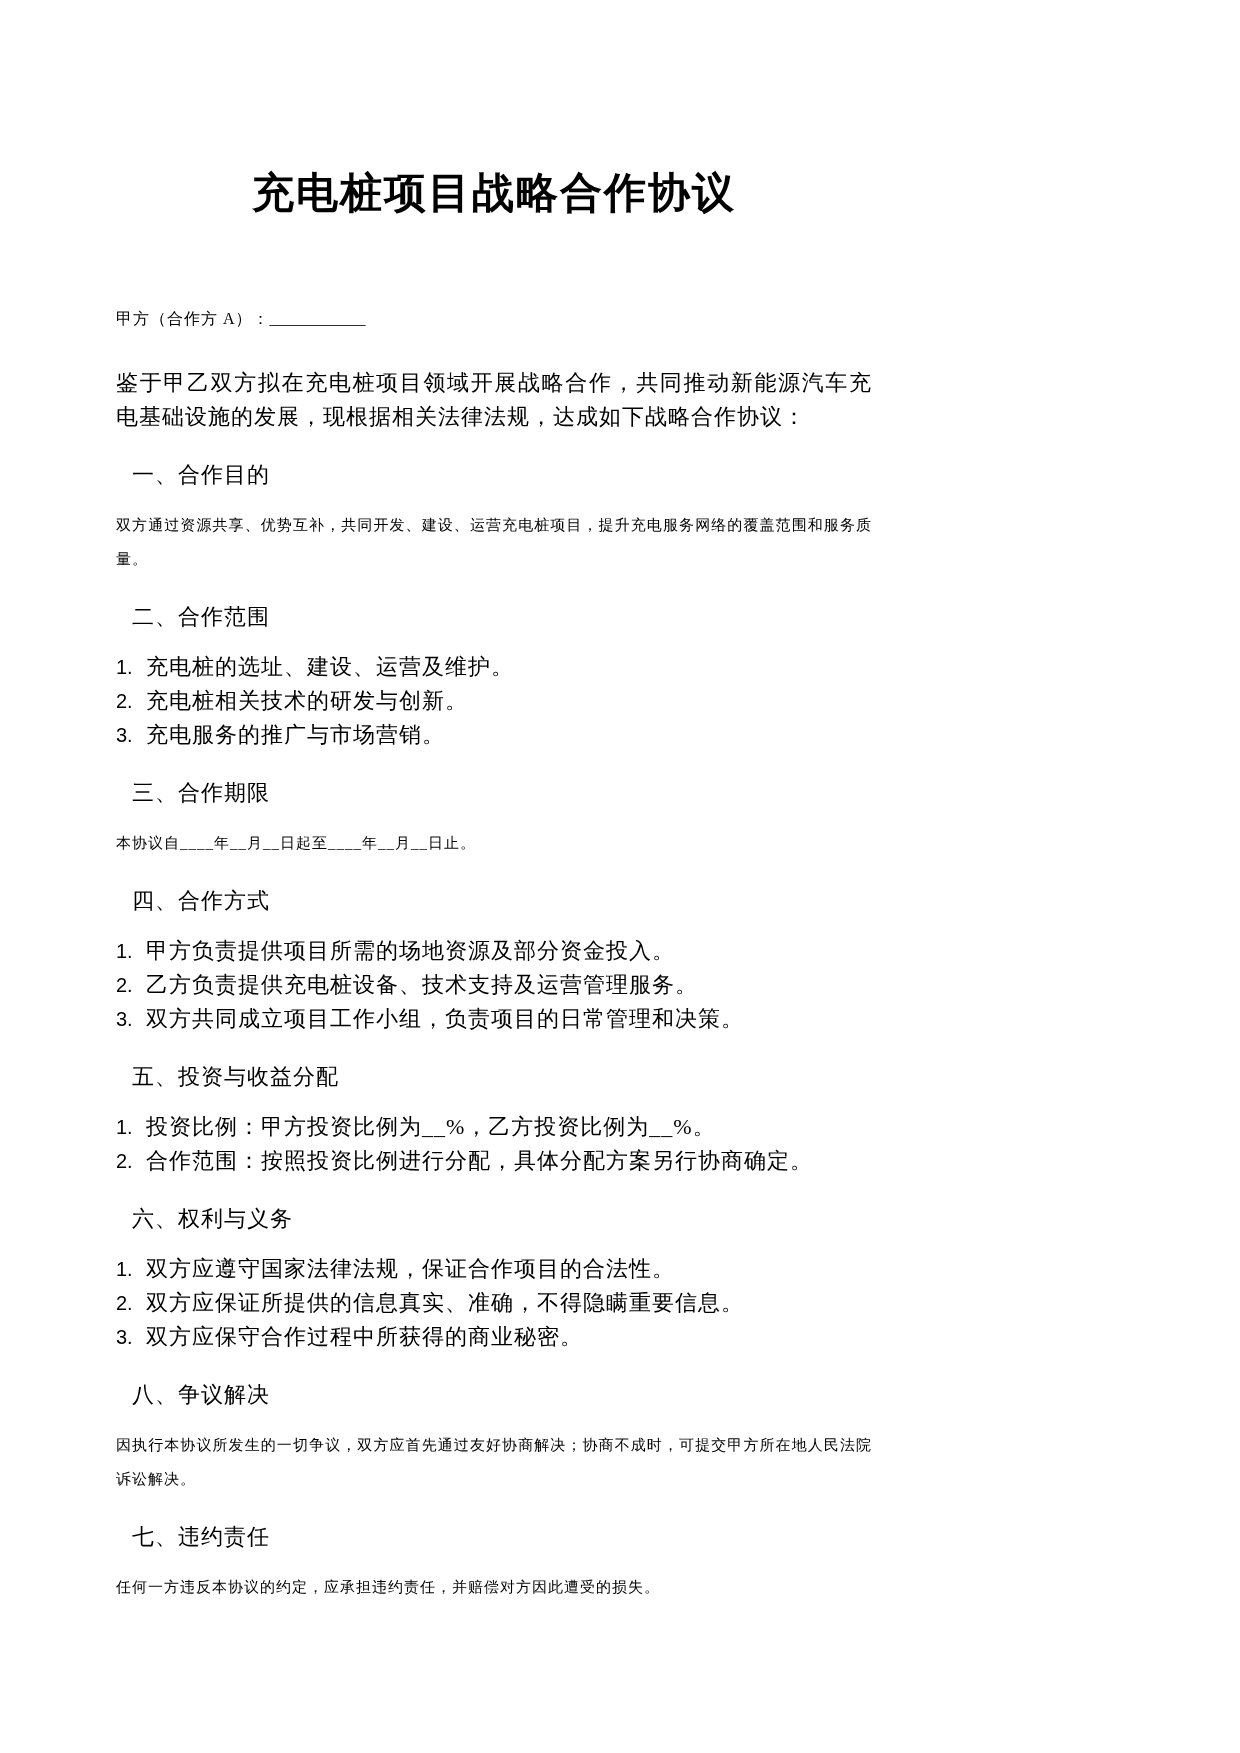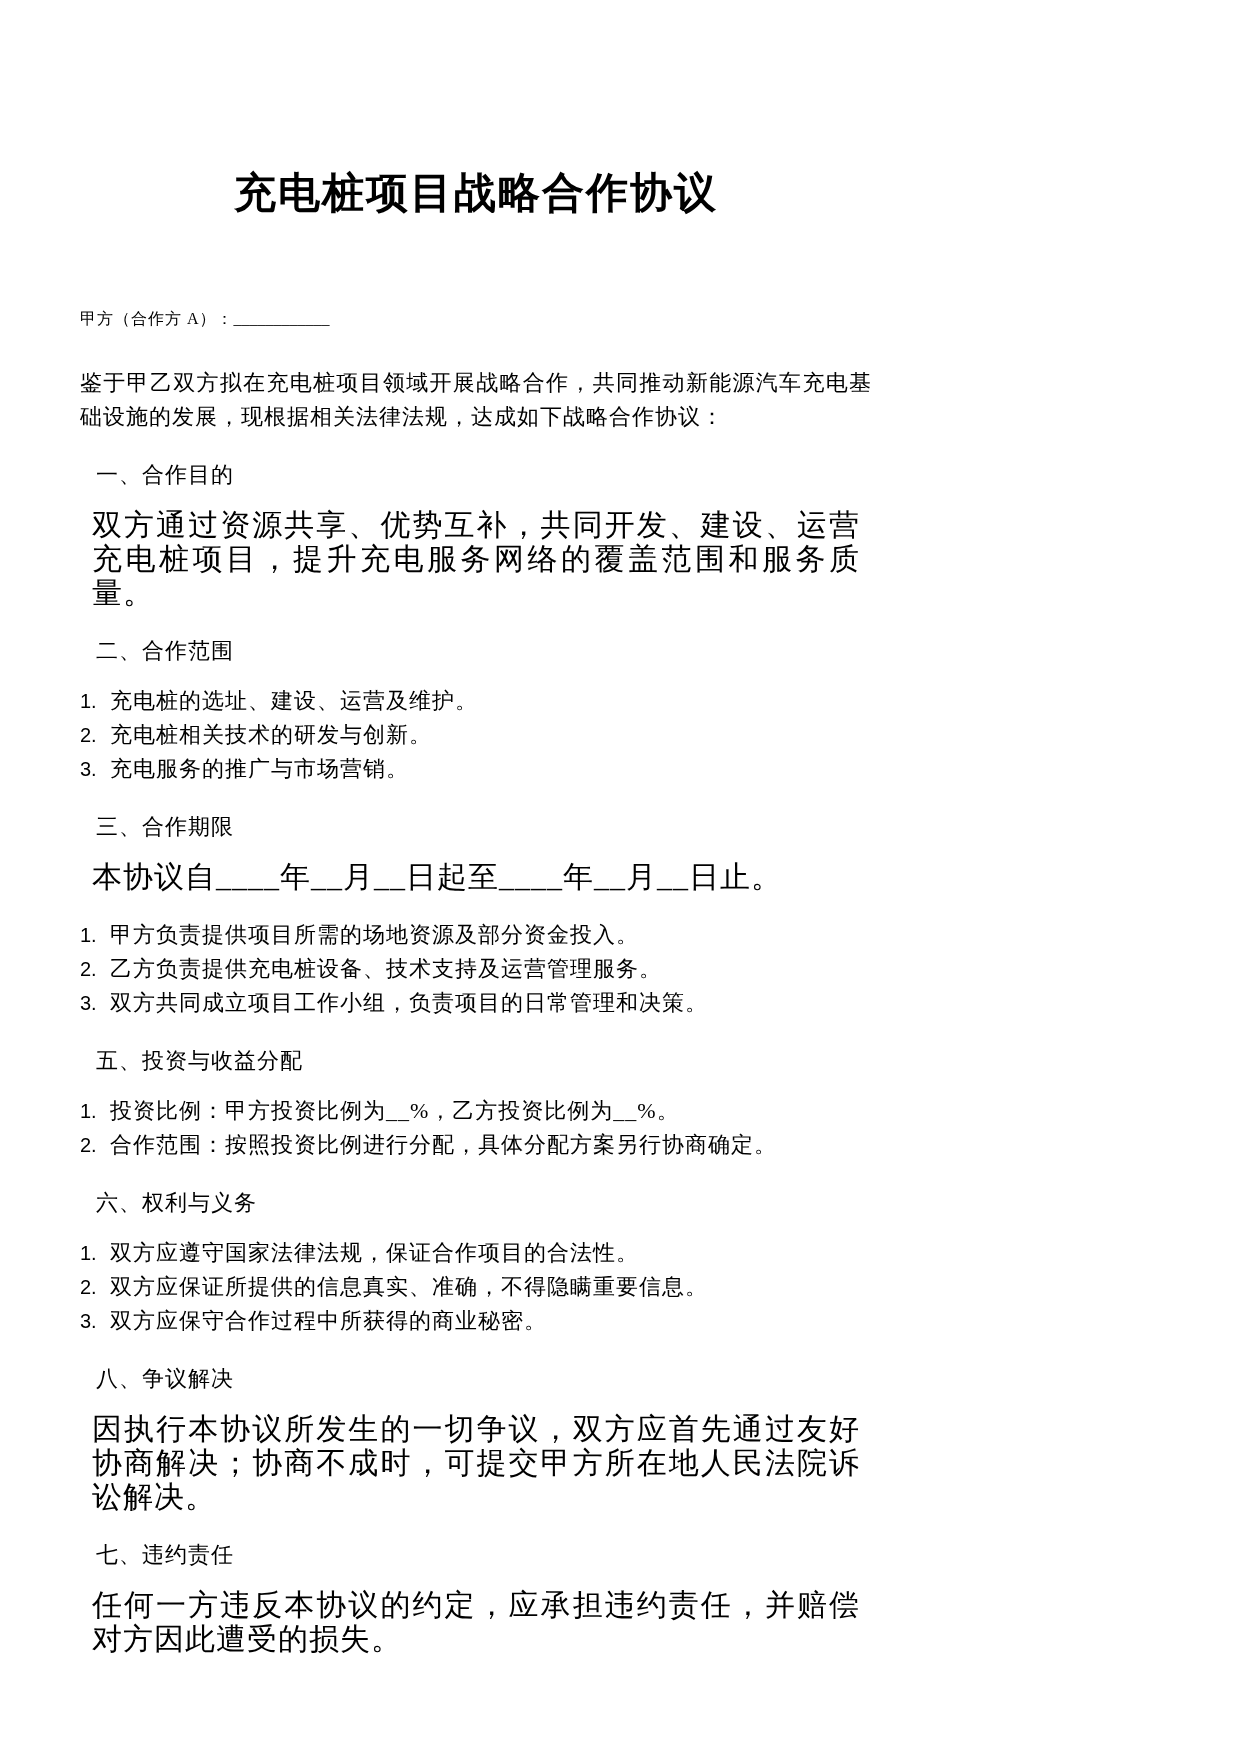--- a/index.html
+++ b/index.html
@@ -6,21 +6,21 @@
     margin: 0;
     padding: 0;
     background: #ffffff;
   }
   .page {
     position: relative;
     width: 1044px;
     height: 1753px;
     background: #ffffff;
     box-sizing: border-box;
-    padding: 168px 172px 0 80px;
+    padding: 168px 172px 0 116px;
     font-family: "Liberation Serif", "DejaVu Serif", serif;
     color: #000000;
     overflow: hidden;
   }
   .doc-title {
     font-size: 42px;
     font-weight: 700;
     line-height: 50px;
     text-align: center;
     letter-spacing: 2px;
@@ -46,25 +46,25 @@
   .section {
     margin: 0 0 24px 0;
   }
   .section-heading {
     font-size: 22px;
     line-height: 34px;
     letter-spacing: 1px;
     margin: 16px;
   }
   .body-line {
-    font-size: 30px;
+    font-size: 15px;
     line-height: 34px;
     letter-spacing: 1px;
     text-align: justify;
-    margin: 12px;
+    margin: 0;
   }
   .item {
     display: flex;
     align-items: baseline;
     font-size: 22px;
     line-height: 34px;
     margin: 0;
   }
   .item .num {
     flex: 0 0 30px;
@@ -107,20 +107,21 @@
         <div class="item">
           <span class="num">3.</span>
           <span class="item-text">充电服务的推广与市场营销。</span>
         </div>
       </section>
       <section class="section">
         <div class="section-heading">三、合作期限</div>
         <p class="body-line">本协议自____年__月__日起至____年__月__日止。</p>
       </section>
       <section class="section">
+        <div class="section-heading">四、合作方式</div>
         <div class="item">
           <span class="num">1.</span>
           <span class="item-text">甲方负责提供项目所需的场地资源及部分资金投入。</span>
         </div>
         <div class="item">
           <span class="num">2.</span>
           <span class="item-text">乙方负责提供充电桩设备、技术支持及运营管理服务。</span>
         </div>
         <div class="item">
           <span class="num">3.</span>

